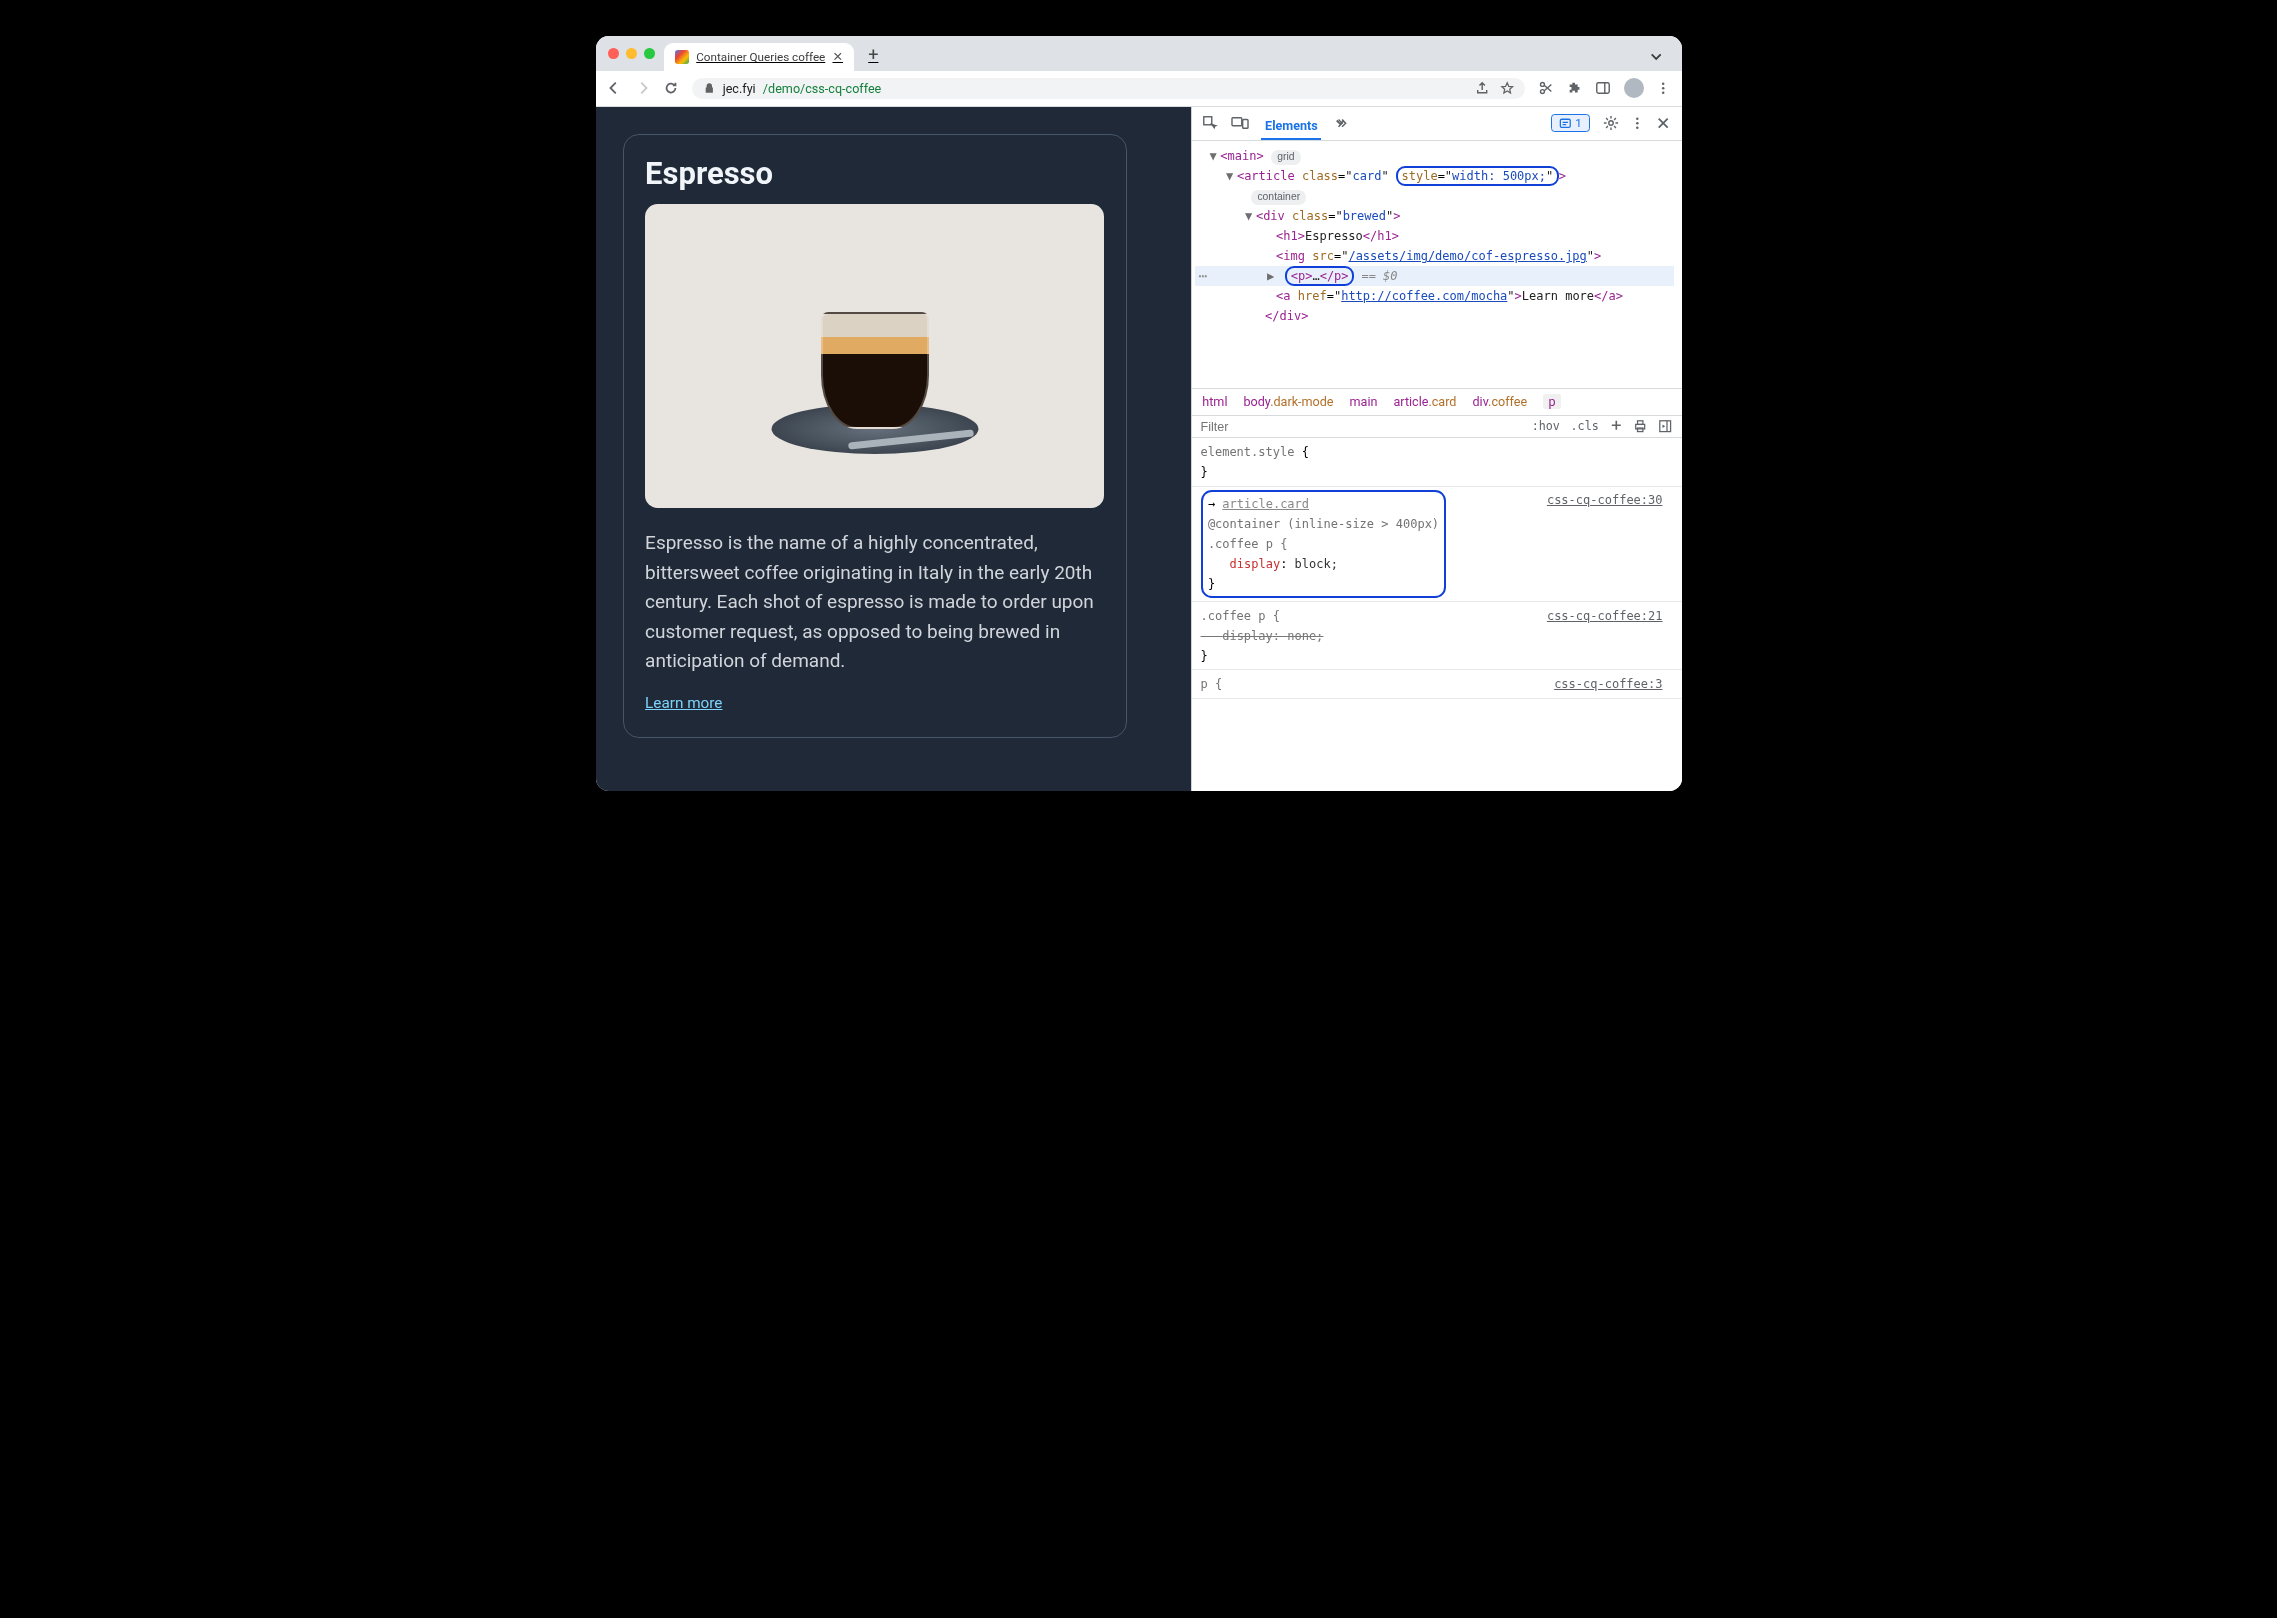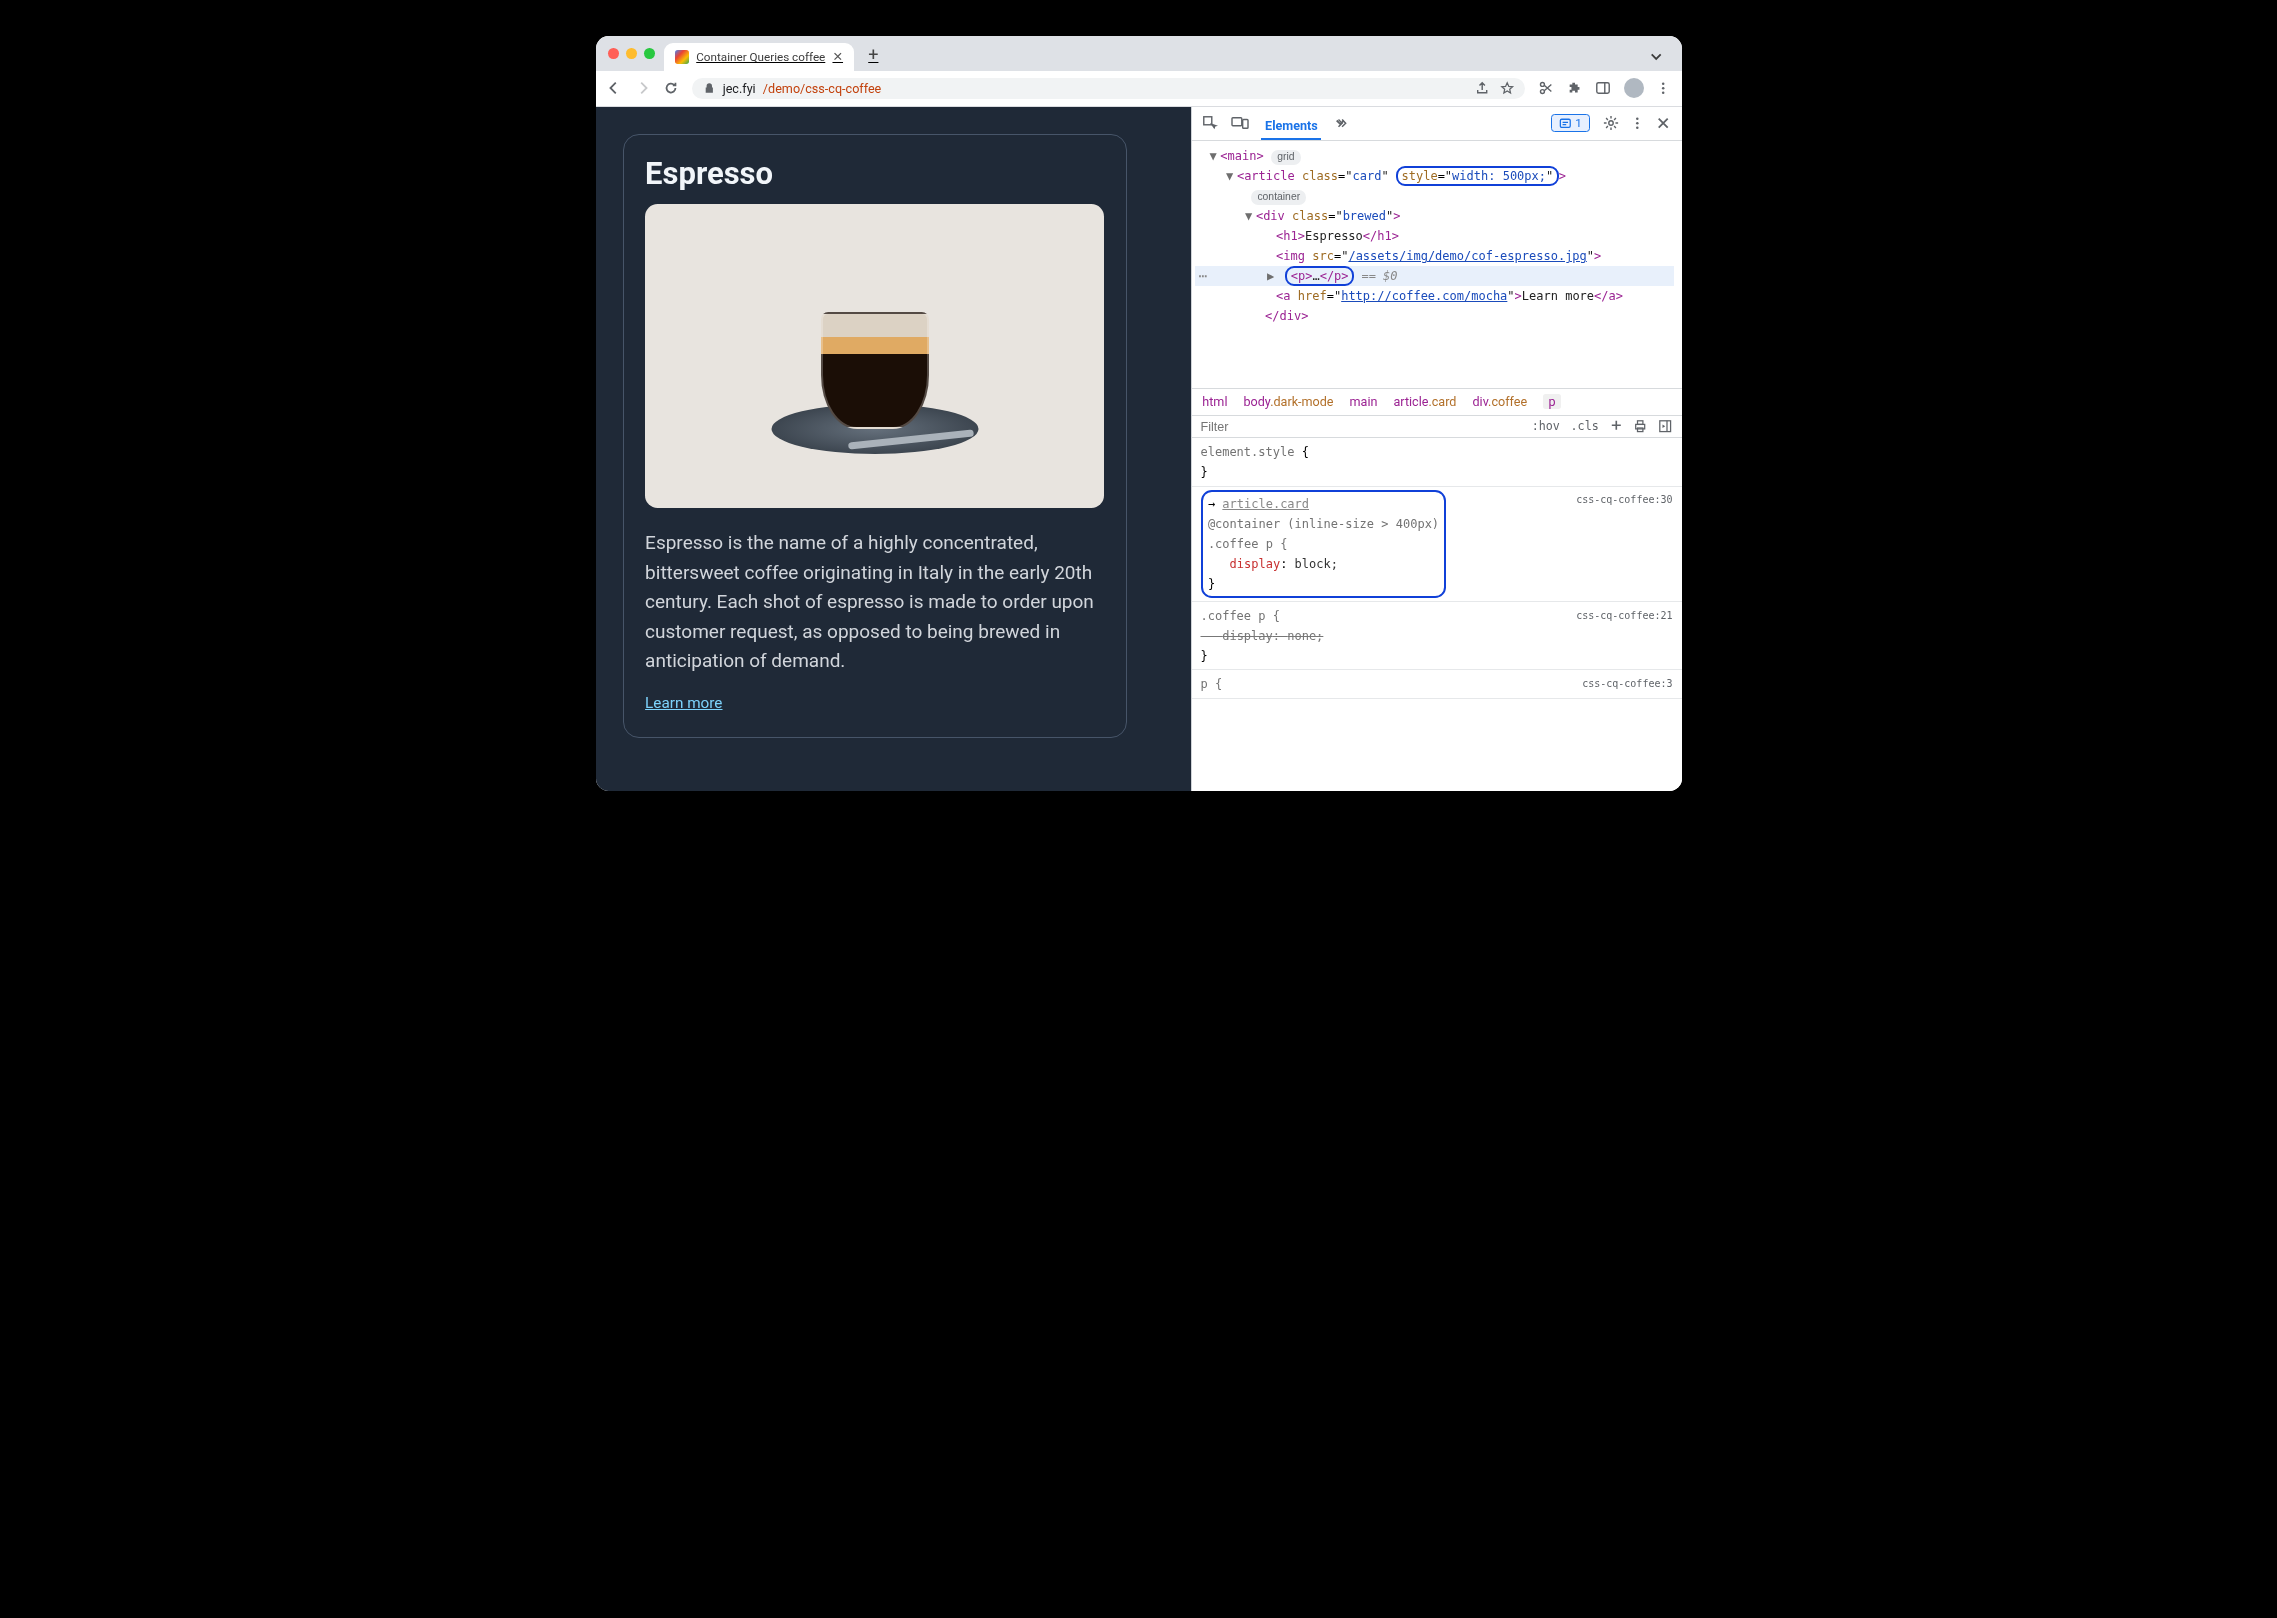--- a/index.html
+++ b/index.html
@@ -44,21 +44,21 @@
   background:#fff; height:36px; display:flex; align-items:center; gap:12.6px;
   padding:0 10.8px; border-bottom:0.9px solid #dadce0;
 }
 .nav-ico{color:#5f6368;cursor:pointer;display:inline-flex}
 .nav-ico.disabled{opacity:.35;cursor:default}
 .omnibox{
   flex:1; background:#f1f3f4; border-radius:18px; height:21px;
   display:flex; align-items:center; padding:0 10.8px; gap:7.2px; font-size:12.6px;
 }
 .omnibox .host{color:#202124}
-.omnibox .path{color:#c2410c}
+.omnibox .path{color:#15803d}
 .omni-right{margin-left:auto;display:flex;gap:10.8px;color:#5f6368}
 .toolbar-ico{color:#5f6368;cursor:pointer}
 .avatar{width:20px;height:20px;border-radius:50%;background:#b0b8c1;display:inline-block}
 
 .split{display:flex;height:684px}
 .page{
   flex:1; background:#1f2937; padding:27px; overflow:hidden;
 }
 .card{
   border:1.8px solid #475569; border-radius:16px; padding:20px 21.6px 25px;
@@ -126,21 +126,21 @@
 
 .sp-filter{display:flex;gap:10.8px;padding:3.6px 9px;border-bottom:0.9px solid #d7dadd}
 .sp-filter input{border:none;outline:none;font-size:12.6px;color:#888;flex:1;background:transparent}
 .sp-mini{color:#5f6368;font-family:Menlo,monospace;font-size:11.7px;cursor:pointer}
 
 .rules{font-family:Menlo,Consolas,monospace;font-size:12px;line-height:20px;flex:1;overflow:auto}
 .rule{border-bottom:0.9px solid #e6e8ea;padding:3.6px 9px;position:relative}
 .sel{color:#737373}
 .prop{color:#c73030}
 .val{color:#333}
-.link{position:absolute;right:9px;top:3.6px;color:#5f6368;font-size:10px}
+.link{position:absolute;right:19px;top:3.6px;color:#5f6368;text-decoration:underline;font-size:12px}
 .strike{text-decoration:line-through;color:#777}
 .strike .prop,.strike .val{color:#777}
 .cq-box{border:2.7px solid #1040d8;border-radius:10.8px;padding:1.8px 5.4px;display:inline-block}
 .inherit{color:#888;text-decoration:underline}
 svg{display:block}
 </style>
 </head>
 <body>
 
 <div class="window">

